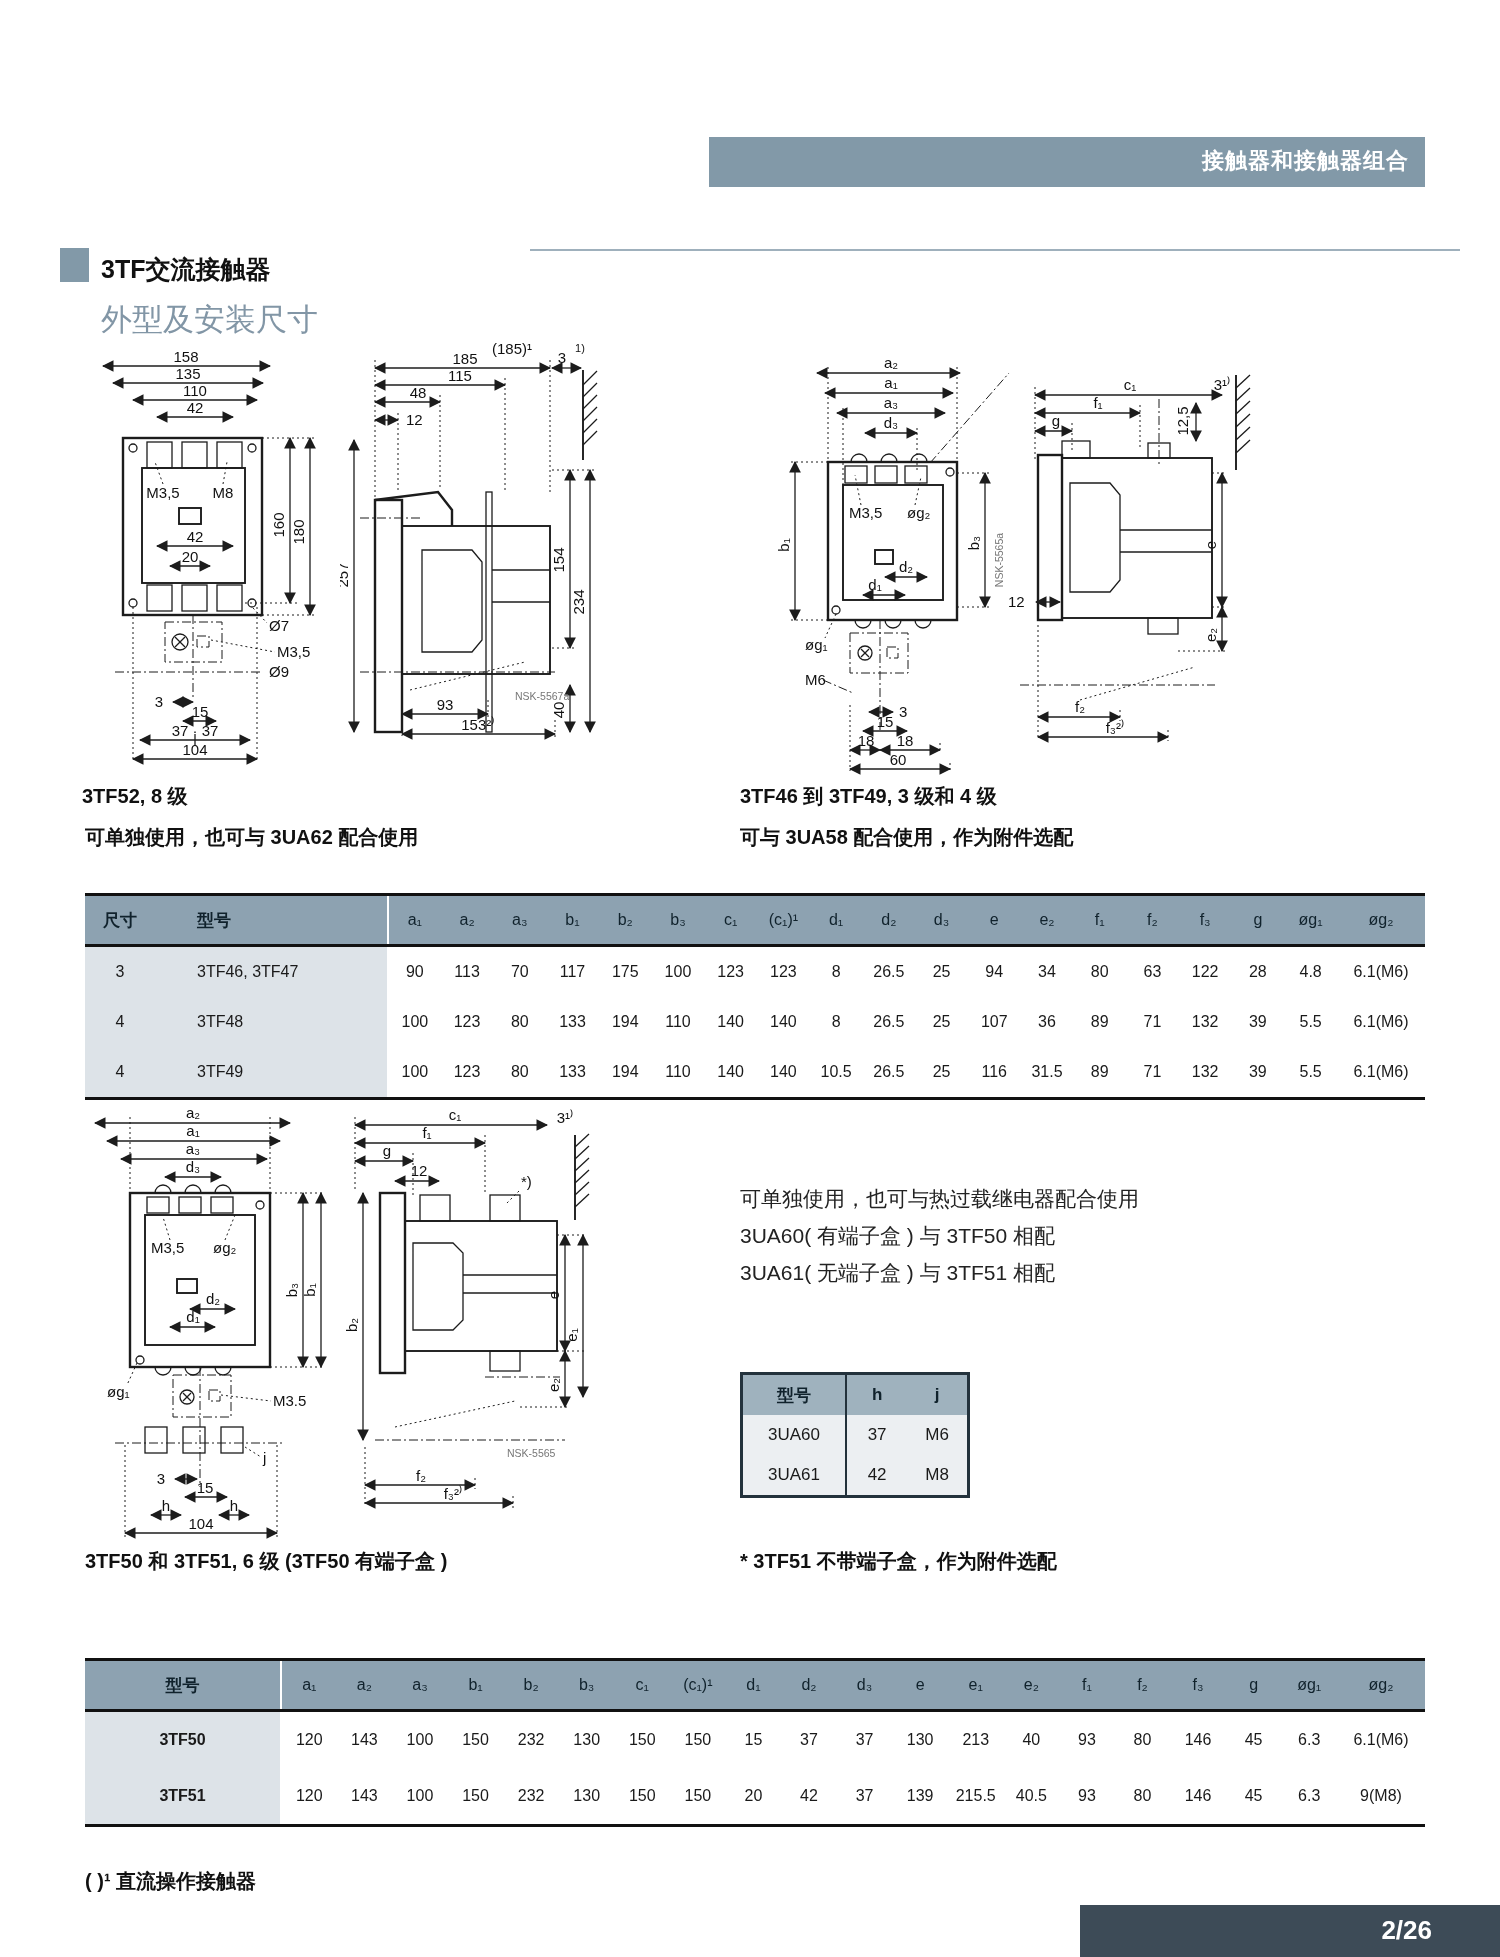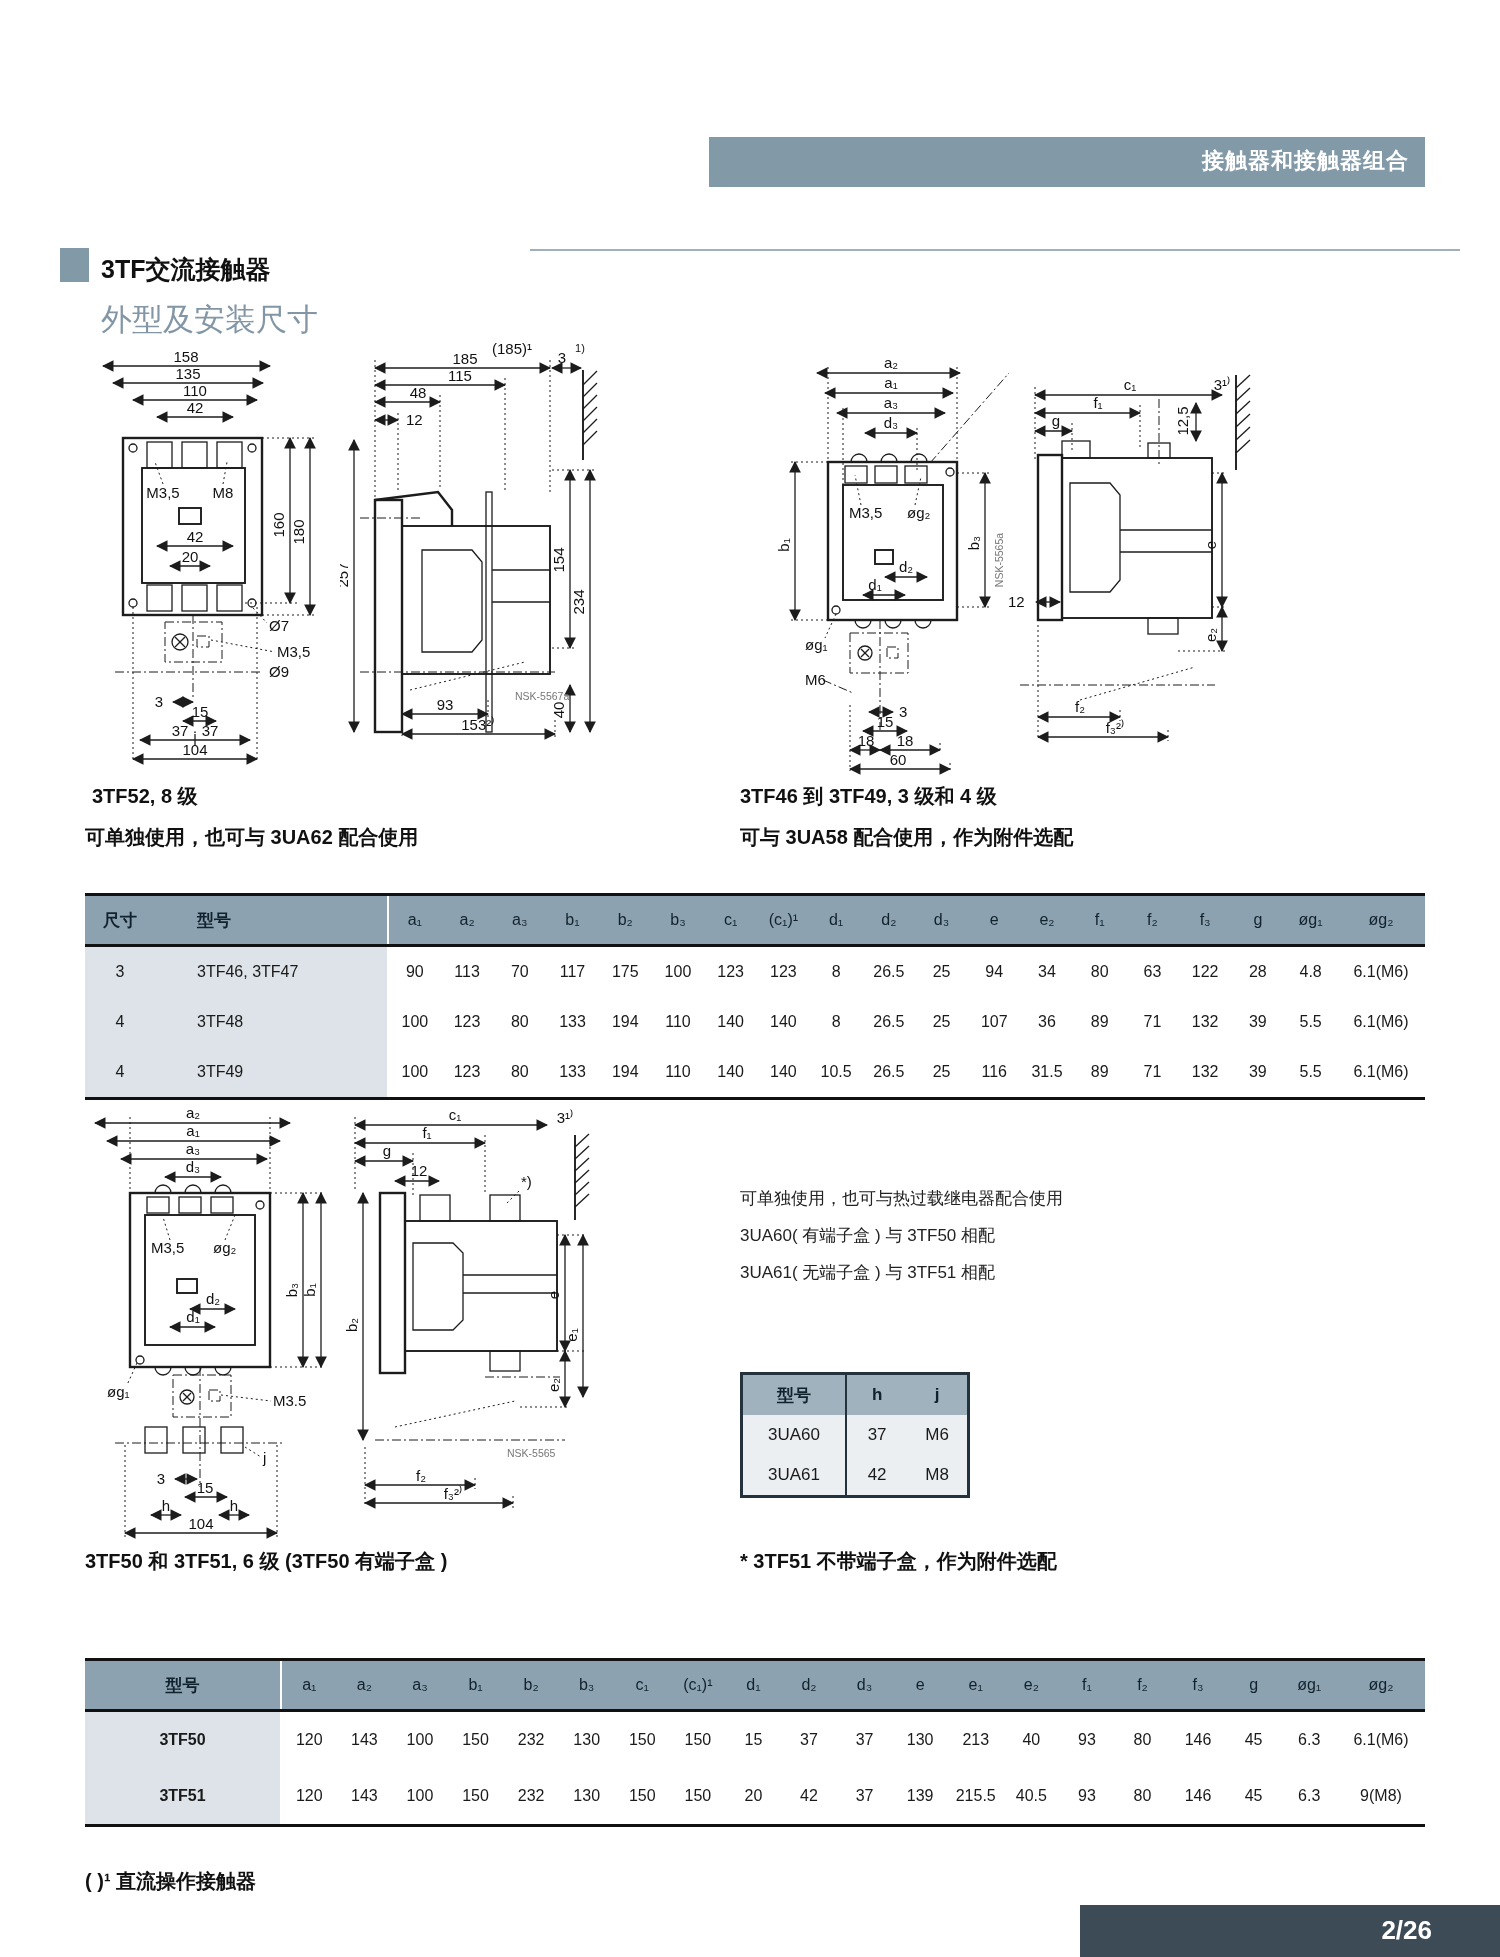--- a/index.html
+++ b/index.html
@@ -9,21 +9,21 @@
   .hdr-title{position:absolute;top:76px;right:75px;font-size:44px;font-weight:bold;
              color:#8296A6;letter-spacing:3px;}
   .hdr-bar{position:absolute;left:709px;top:137px;width:716px;height:50px;background:#8299A8;}
   .hdr-bar span{position:absolute;right:16px;top:9px;font-size:22px;font-weight:bold;color:#ffffff;letter-spacing:1px;}
   .rule{position:absolute;left:530px;top:249px;width:930px;height:2px;background:#9FB0BC;}
   .sec-sq{position:absolute;left:60px;top:248px;width:29px;height:34px;background:#8299A8;}
   .sec-title{position:absolute;left:101px;top:253px;font-size:25px;font-weight:bold;color:#111;}
   .sub-title{position:absolute;left:101px;top:299px;font-size:31px;color:#8296A6;}
   
   .cap{position:absolute;font-size:20px;font-weight:bold;color:#111;}
-  .ub{position:absolute;left:740px;top:1180px;font-size:17px;line-height:37px;color:#222;}
+  .ub{position:absolute;left:740px;top:1180px;font-size:21px;line-height:37px;color:#222;}
   .fn{position:absolute;left:85px;top:1868px;font-size:20px;font-weight:bold;color:#111;}
   
   .tbl{border-collapse:collapse;table-layout:fixed;padding-left:7px;}
   .tbl td{font-size:16px;text-align:center;vertical-align:middle;padding:0;}
   .t1,.t2{position:absolute;left:85px;width:1340px;border-top:3px solid #111;border-bottom:3px solid #111;}
   .t1{top:893px;} .t2{top:1658px;}
   .t1 thead td,.t2 thead td{background:#8DA2B1;height:48px;font-size:16px;color:#10222c;
       border-bottom:3px solid #111;}
   .t1 tbody td{height:50px;} .t2 tbody td{height:56px;}
   .t1 td:nth-child(1){width:70px;}
@@ -437,21 +437,21 @@
       <line x1="30" y1="390" x2="140" y2="390" marker-start="url(#ar)" marker-end="url(#ar)"></line>
       <text x="86" y="386">f₂</text>
       <line x1="30" y1="408" x2="178" y2="408" marker-start="url(#ar)" marker-end="url(#ar)"></line>
       <text x="118" y="404">f₃²⁾</text>
       <line class="dt" x1="30" y1="352" x2="30" y2="412"></line>
       <line class="dt" x1="140" y1="383" x2="140" y2="394"></line>
       <line class="dt" x1="178" y1="401" x2="178" y2="414"></line>
     </g>
   </svg>
 
-  <div class="cap" style="left:92px;top:783px">3TF52, 8 级</div>
+  <div class="cap" style="left:82px;top:783px">3TF52, 8 级</div>
   <div class="cap" style="left:85px;top:824px">可单独使用，也可与 3UA62 配合使用</div>
   <div class="cap" style="left:740px;top:783px">3TF46 到 3TF49, 3 级和 4 级</div>
   <div class="cap" style="left:740px;top:824px">可与 3UA58 配合使用，作为附件选配</div>
   <div class="cap" style="left:85px;top:1548px">3TF50 和 3TF51, 6 级 (3TF50 有端子盒 )</div>
   <div class="cap" style="left:740px;top:1548px">* 3TF51 不带端子盒，作为附件选配</div>
 
   <div class="ub">
     <div>可单独使用，也可与热过载继电器配合使用</div>
     <div>3UA60( 有端子盒 ) 与 3TF50 相配</div>
     <div>3UA61( 无端子盒 ) 与 3TF51 相配</div>

